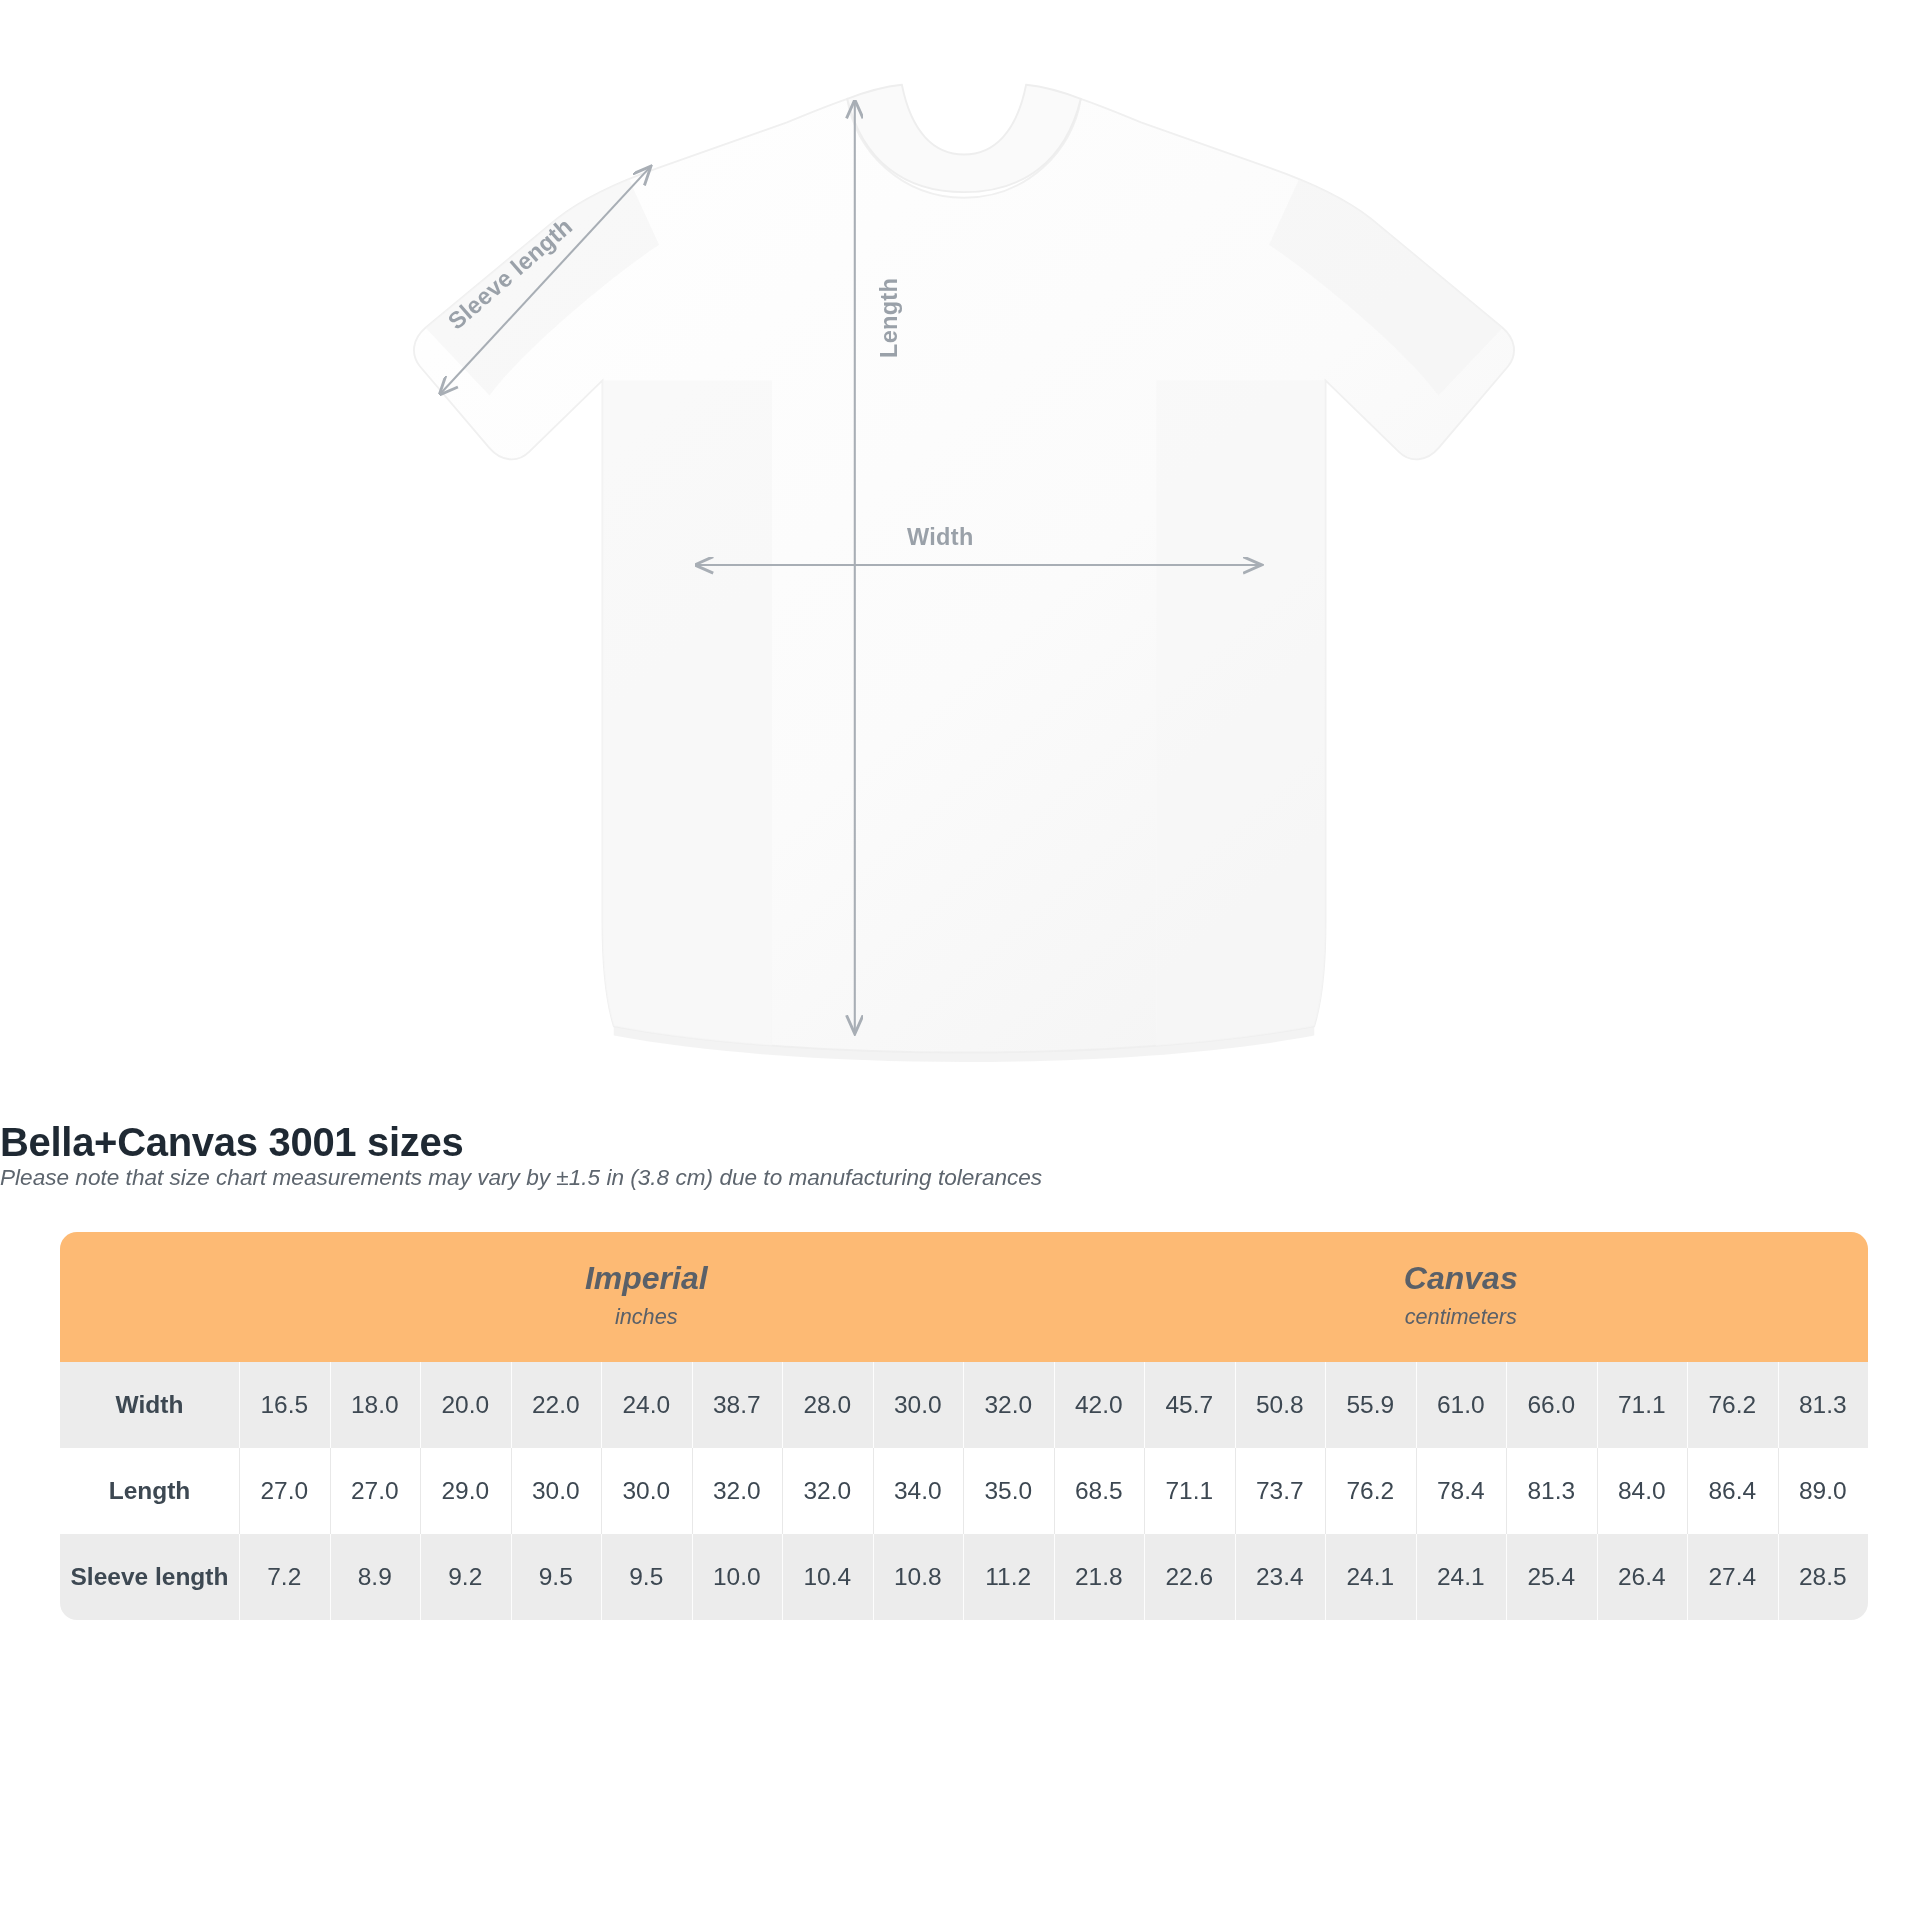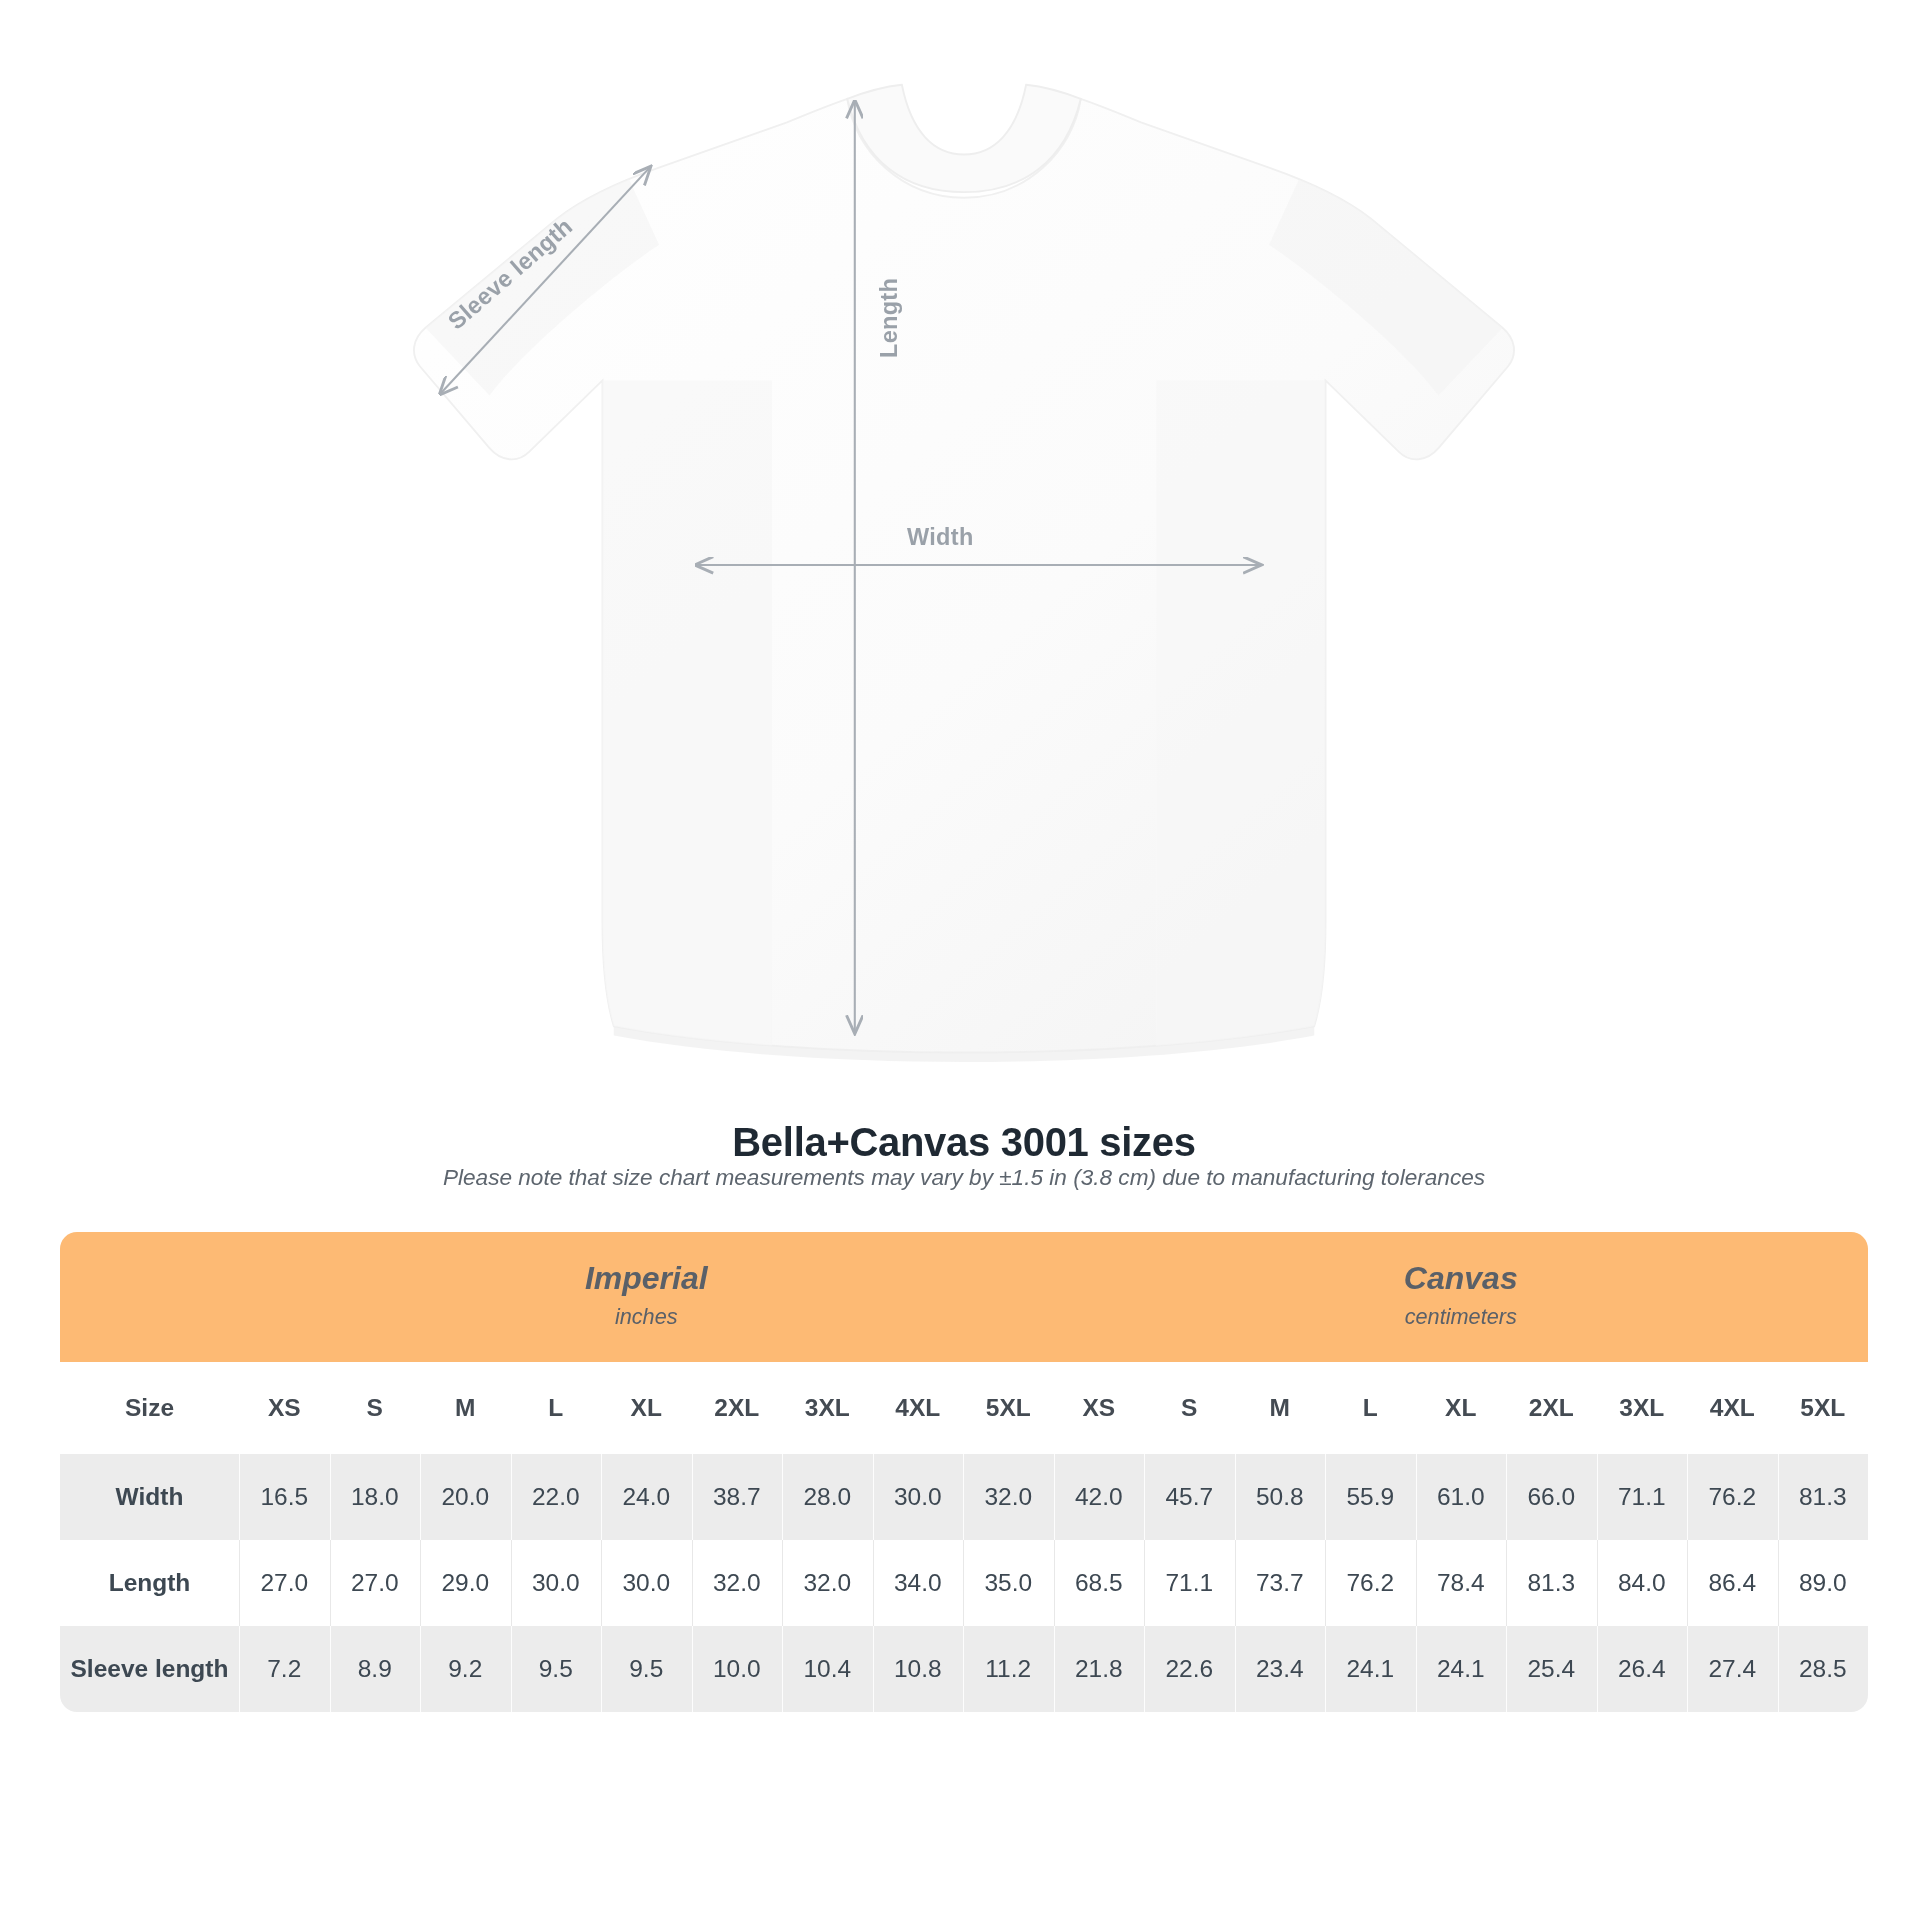--- a/index.html
+++ b/index.html
@@ -55,21 +55,20 @@
   }
   .dim-label.sleeve {
     left: 443px;
     top: 315px;
     transform: rotate(-41deg);
     transform-origin: left top;
   }
 
   
   .title-block {
-    text-align: center;
     margin-top: 9.4px;
   }
   .chart-title {
     font-size: 40px;
     font-weight: bold;
     color: #1f2933;
     letter-spacing: -0.3px;
   }
   .chart-note {
     font-size: 22.6px;
@@ -236,41 +235,20 @@
           <td colspan="9">
             <div class="unit-name">Imperial</div>
             <div class="unit-sub">inches</div>
           </td>
           <td colspan="9">
             <div class="unit-name">Canvas</div>
             <div class="unit-sub">centimeters</div>
           </td>
         </tr>
 
-        <tr class="header-row">
-          <td class="first-col">Size</td>
-          <td class="sep">XS</td>
-          <td class="sep">S</td>
-          <td class="sep">M</td>
-          <td class="sep">L</td>
-          <td class="sep">XL</td>
-          <td class="sep">2XL</td>
-          <td class="sep">3XL</td>
-          <td class="sep">4XL</td>
-          <td class="sep">5XL</td>
-          <td class="sep">XS</td>
-          <td class="sep">S</td>
-          <td class="sep">M</td>
-          <td class="sep">L</td>
-          <td class="sep">XL</td>
-          <td class="sep">2XL</td>
-          <td class="sep">3XL</td>
-          <td class="sep">4XL</td>
-          <td class="sep">5XL</td>
-        </tr>
 
         <tr class="data-row shaded">
           <td class="first-col rowlabel">Width</td>
           <td class="sep">16.5</td>
           <td class="sep">18.0</td>
           <td class="sep">20.0</td>
           <td class="sep">22.0</td>
           <td class="sep">24.0</td>
           <td class="sep">38.7</td>
           <td class="sep">28.0</td>

